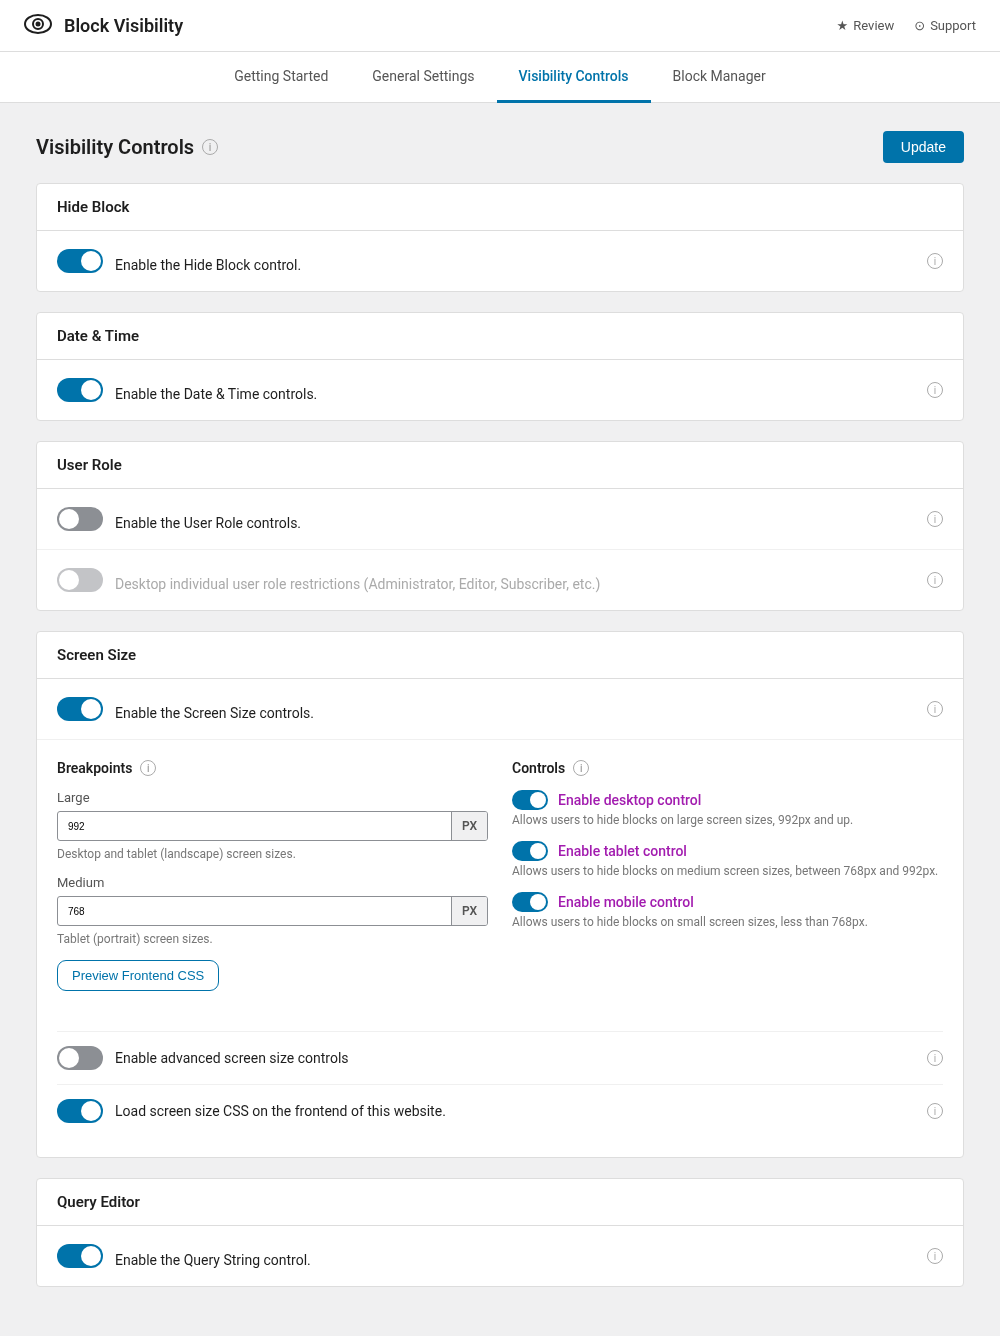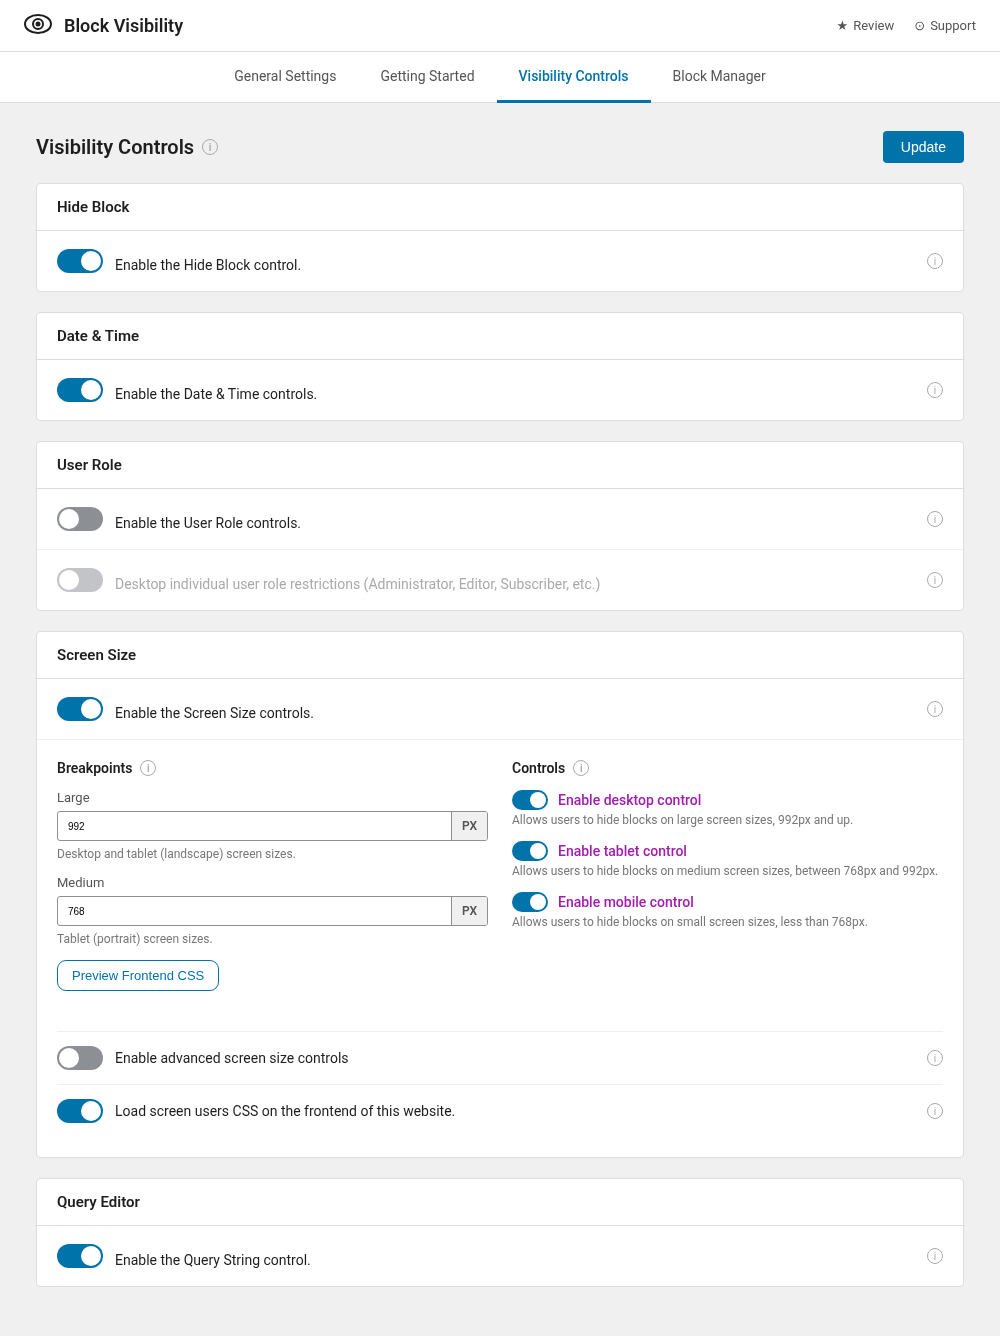--- a/index.html
+++ b/index.html
@@ -316,22 +316,22 @@
       <span>Review</span>
     </a>
     <a class="top-bar-link">
       <span>⊙</span>
       <span>Support</span>
     </a>
   </div>
 </div>
 
 <nav class="nav-tabs">
+  <div class="nav-tab">Getting Started</div>
   <div class="nav-tab">General Settings</div>
-  <div class="nav-tab">Getting Started</div>
   <div class="nav-tab active">Visibility Controls</div>
   <div class="nav-tab">Block Manager</div>
 </nav>
 
 <div class="main-content">
 
   <div class="page-header">
     <div class="page-title">
       <span>Visibility Controls</span>
       <span class="info-icon">i</span>
@@ -480,21 +480,21 @@
             <span class="bottom-row-label">Enable advanced screen size controls</span>
           </div>
           <span class="info-icon">i</span>
         </div>
         <div class="bottom-row">
           <div class="bottom-row-left">
             <label class="toggle on">
 
               <span class="toggle-slider"></span>
             </label>
-            <span class="bottom-row-label">Load screen users CSS on the frontend of this website.</span>
+            <span class="bottom-row-label">Load screen size CSS on the frontend of this website.</span>
           </div>
           <span class="info-icon">i</span>
         </div>
       </div>
     </div>
   </div>
 
   <div class="section-card">
     <div class="section-header">Query Editor</div>
     <div class="section-row">

